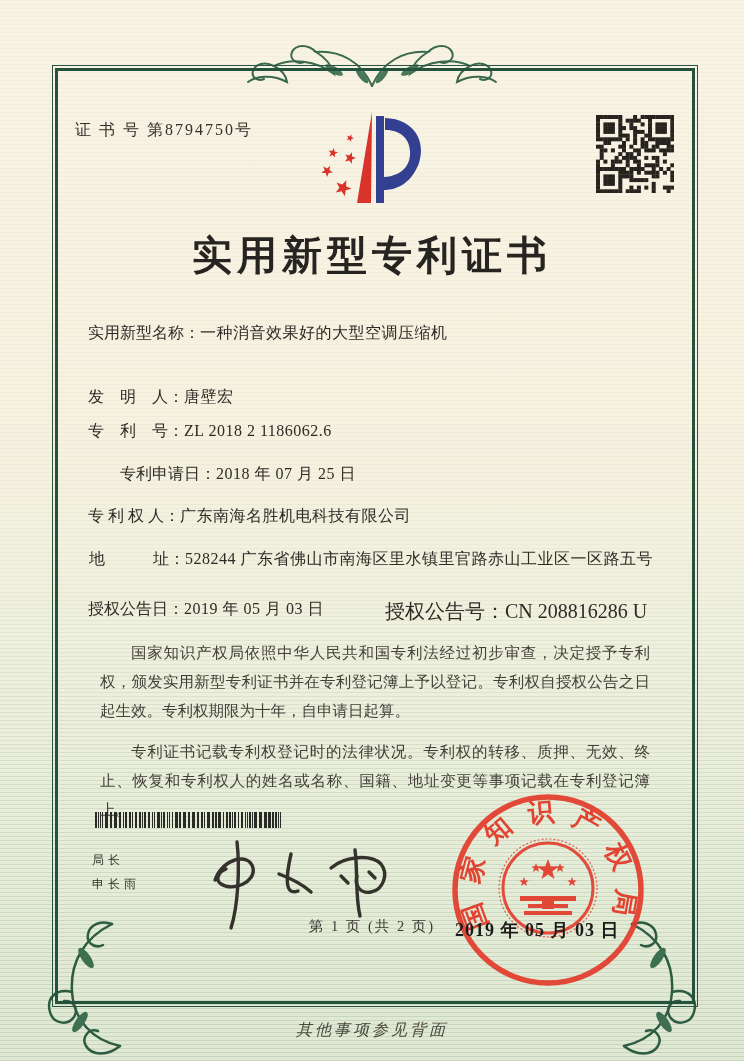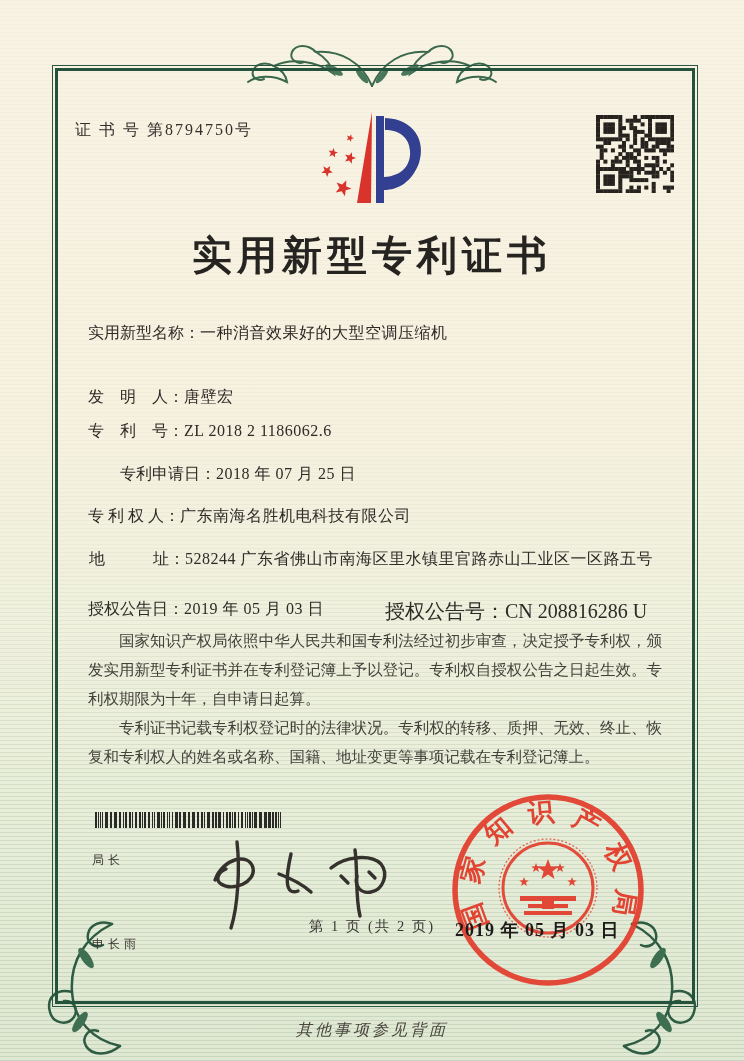--- a/index.html
+++ b/index.html
@@ -20,21 +20,21 @@
   .title{left:0;top:228px;width:744px;text-align:center;font-size:40px;font-weight:600;
          letter-spacing:5px;color:#262420;}
   .row{left:88px;width:578px;font-size:16px;line-height:22px;color:#2e2b27;white-space:nowrap;}
   .row .val{letter-spacing:.5px;}
   .addr{white-space:normal;display:flex;}
   .addr .lbl{flex:0 0 auto;}
   .addr .val{display:inline-block;width:480px;vertical-align:top;}
   .grant-right{left:385px;top:598px;font-size:20px;white-space:nowrap;color:#2e2b27;}
   .paras{left:88px;top:626px;width:574px;font-size:15.5px;line-height:29px;color:#44413b;
          text-align:justify;}
-  .paras p{margin:0;text-indent:2em;}
+  .paras p{margin:12px;text-indent:2em;}
   .signer{left:92px;font-size:12px;letter-spacing:4px;color:#35322d;}
   .seal-date{left:455px;top:918px;font-size:18px;letter-spacing:1px;color:#1d1b19;font-weight:600;}
   .footer-page{left:0;top:917px;width:744px;text-align:center;font-size:14.5px;letter-spacing:2px;color:#3a3733;}
   .back-note{left:0;top:1020px;width:744px;text-align:center;font-size:16px;font-style:italic;
              letter-spacing:3px;color:#4a463e;}
   svg{display:block;}
 </style>
 </head>
 <body>
 
@@ -415,21 +415,21 @@
       <rect x="164" y="0" width="3" height="16" fill="#2a2a26"></rect>
       <rect x="169" y="0" width="3" height="16" fill="#2a2a26"></rect>
       <rect x="173" y="0" width="3" height="16" fill="#2a2a26"></rect>
       <rect x="177" y="0" width="2" height="16" fill="#2a2a26"></rect>
       <rect x="180" y="0" width="2" height="16" fill="#2a2a26"></rect>
       <rect x="183" y="0" width="1" height="16" fill="#2a2a26"></rect>
       <rect x="185" y="0" width="1" height="16" fill="#2a2a26"></rect>
     </svg>
 
   <div class="abs signer" style="top:852px;">局长</div>
-  <div class="abs signer" style="top:936px;">申长雨</div>
+  <div class="abs signer" style="top:876px;">申长雨</div>
 
   <svg class="abs" style="left:185px;top:828px;" width="215" height="112" viewBox="0 0 215 112">
     <g stroke="#35312c" stroke-width="3.4" fill="none" stroke-linecap="round">
       <path d="M30,52 C38,30 64,24 68,40 C71,54 48,64 36,56 C30,52 33,44 41,41"></path>
       <path d="M52,14 C55,40 53,78 46,100"></path>
       <path d="M106,26 C101,48 99,68 113,63"></path>
       <path d="M94,46 C105,50 117,56 126,64"></path>
       <path d="M146,40 C160,28 186,26 196,36 C204,46 198,62 186,64 C176,66 169,58 172,48"></path>
       <path d="M170,22 C173,44 170,68 175,88"></path>
       <path d="M156,48 l7,7"></path>

